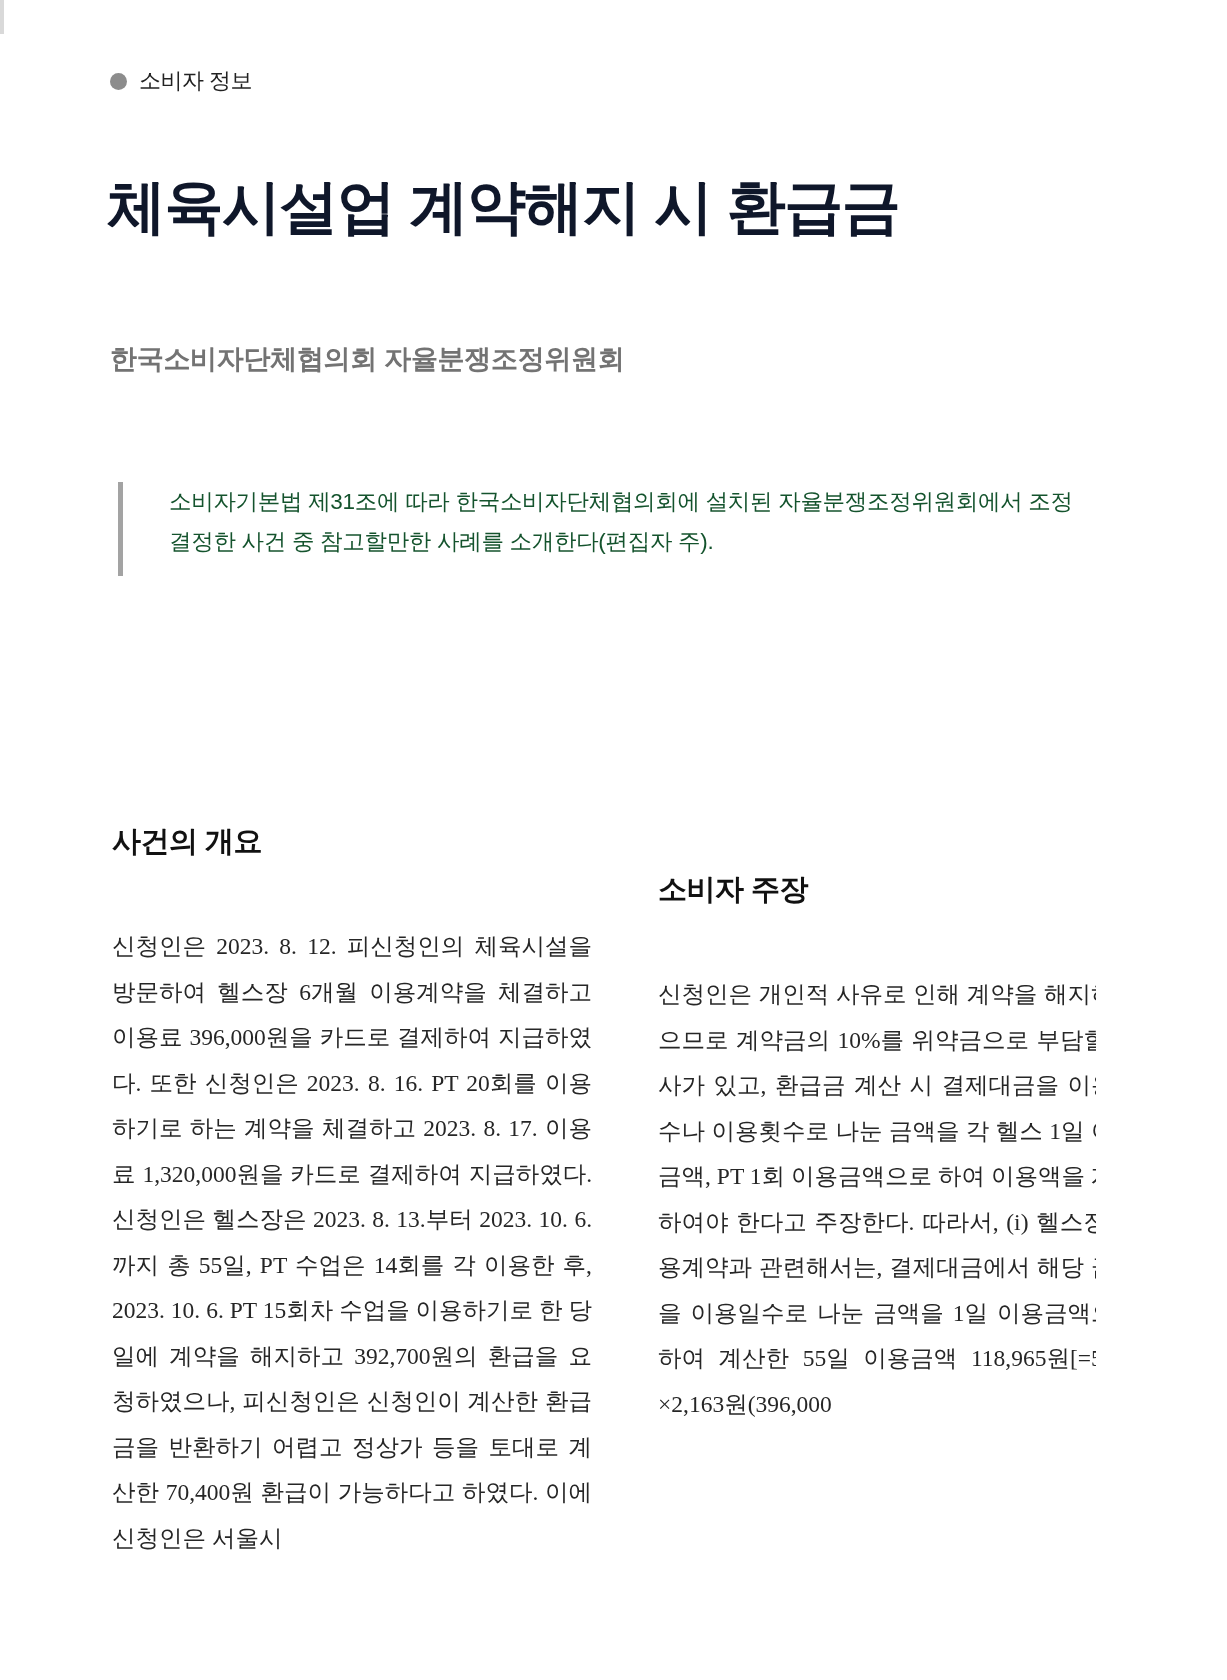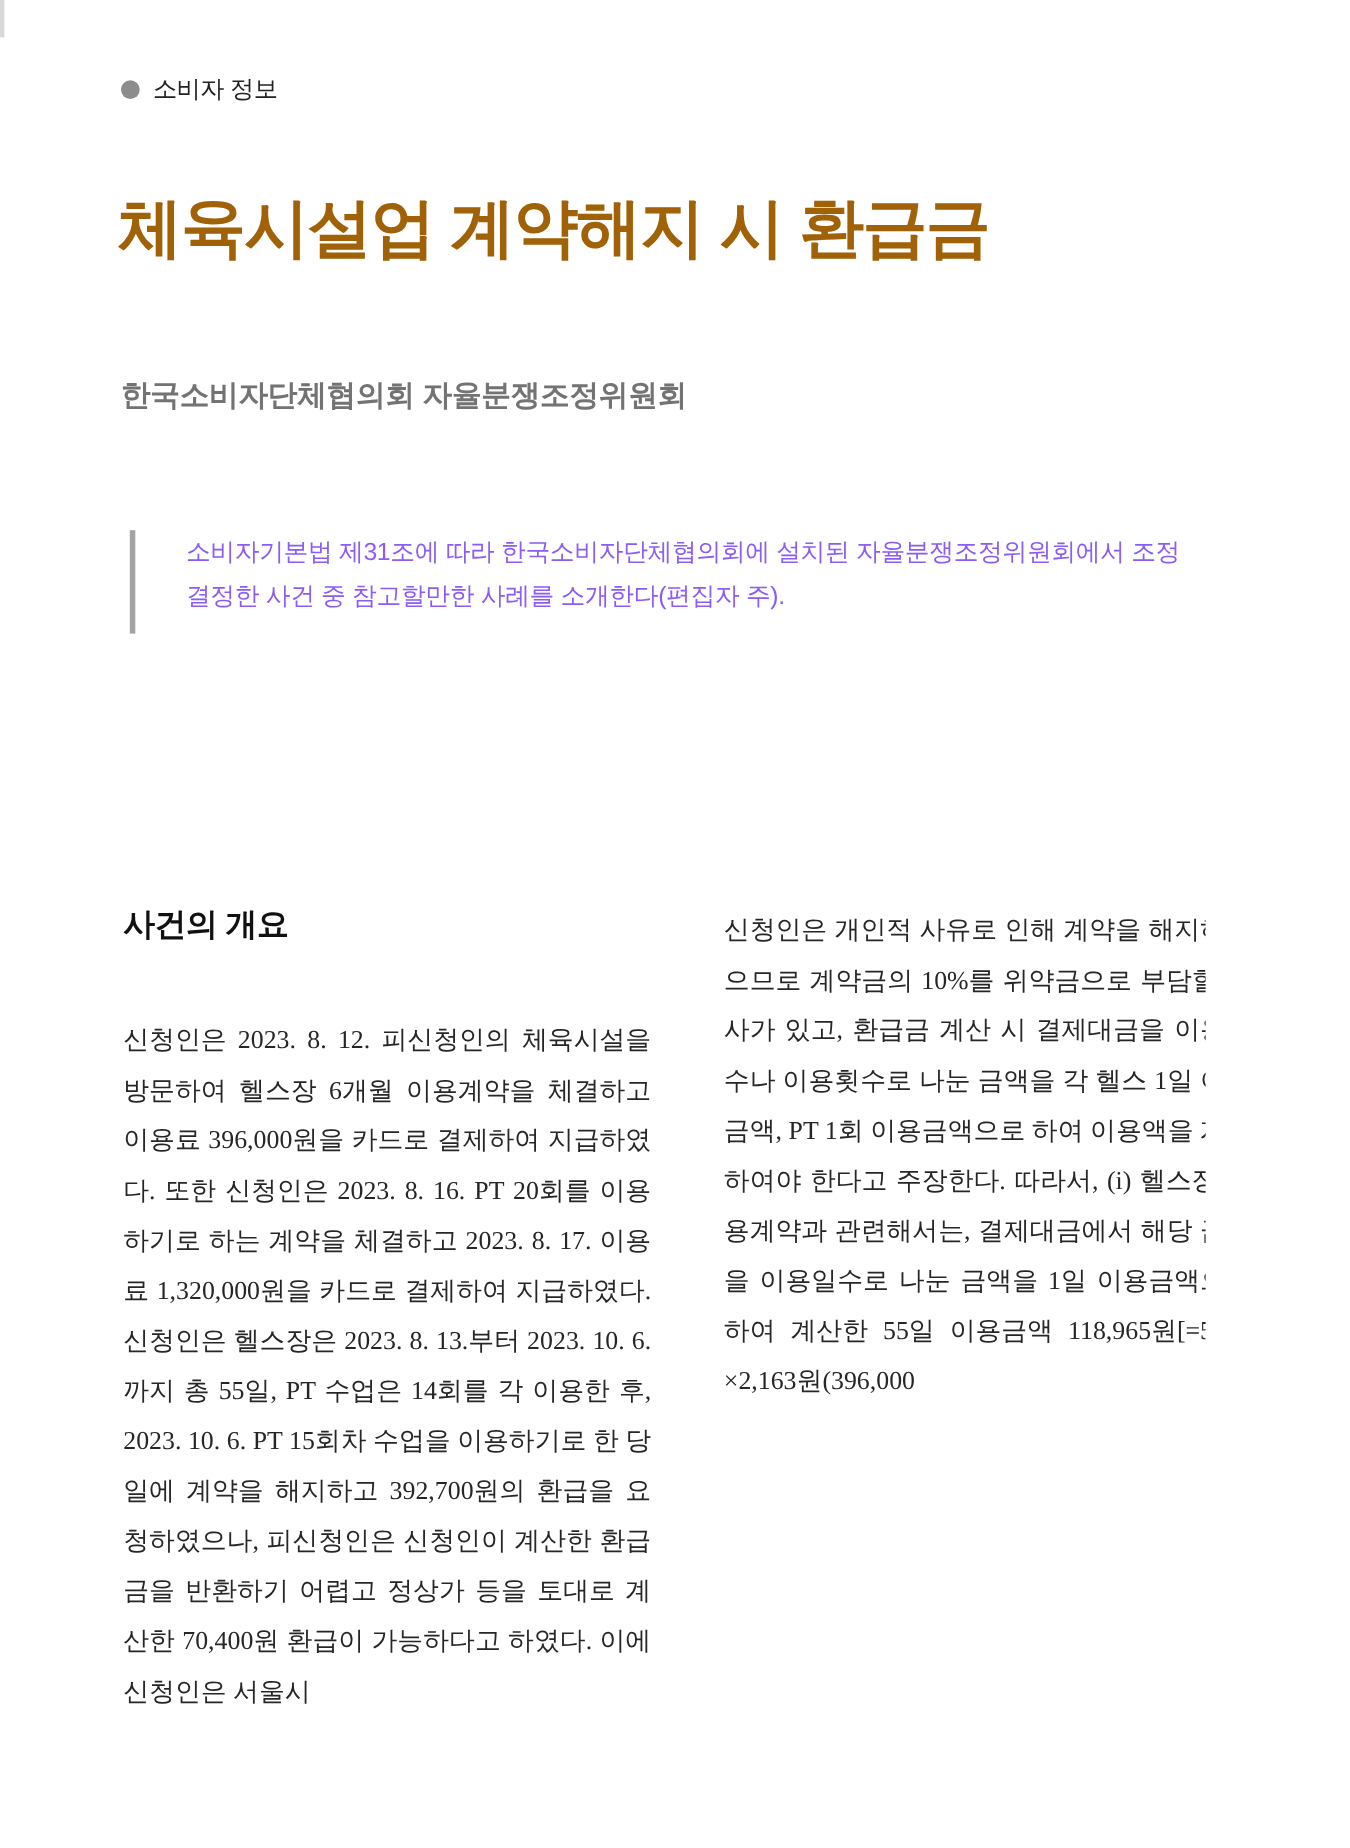--- a/index.html
+++ b/index.html
@@ -36,21 +36,21 @@
     letter-spacing: -0.5px;
     color: #222222;
   }
   .title {
     position: absolute;
     left: 107px; top: 168px;
     margin: 0;
     font-size: 59px;
     font-weight: 800;
     letter-spacing: -1.5px;
-    color: #a16207;
+    color: #0f172a;
     white-space: nowrap;
   }
   .byline {
     position: absolute;
     left: 110px; top: 341px;
     font-size: 27px;
     letter-spacing: -0.3px;
     color: #737373;
     font-weight: bold;
   }
@@ -65,21 +65,21 @@
     min-height: 94px;
     background: #a3a3a3;
     flex: none;
   }
   .lede-text {
     margin-left: 46px;
     width: 905px;
     font-size: 22.5px;
     line-height: 40px;
     letter-spacing: -0.3px;
-    color: #8b5cf6;
+    color: #14532d;
   }
   .columns {
     position: absolute;
     left: 112px; top: 800px;
     width: 1026px;
     display: flex;
     gap: 66px;
     margin-top: 24px;
   }
   .col { width: 480px; flex: none; }
@@ -134,20 +134,21 @@
   </div>
 
   <div class="columns">
 
     <div class="col col-left">
       <h2 class="section-heading">사건의 개요</h2>
       <p class="body-text">신청인은 2023. 8. 12. 피신청인의 체육시설을 방문하여 헬스장 6개월 이용계약을 체결하고 이용료 396,000원을 카드로 결제하여 지급하였다. 또한 신청인은 2023. 8. 16. PT 20회를 이용하기로 하는 계약을 체결하고 2023. 8. 17. 이용료 1,320,000원을 카드로 결제하여 지급하였다. 신청인은 헬스장은 2023. 8. 13.부터 2023. 10. 6.까지 총 55일, PT 수업은 14회를 각 이용한 후, 2023. 10. 6. PT 15회차 수업을 이용하기로 한 당일에 계약을 해지하고 392,700원의 환급을 요청하였으나, 피신청인은 신청인이 계산한 환급금을 반환하기 어렵고 정상가 등을 토대로 계산한 70,400원 환급이 가능하다고 하였다. 이에 신청인은 서울시</p>
     </div>
 
     <div class="col col-right">
+      <h2 class="section-heading">소비자 주장</h2>
       <p class="body-text">신청인은 개인적 사유로 인해 계약을 해지하였으므로 계약금의 10%를 위약금으로 부담할 의사가 있고, 환급금 계산 시 결제대금을 이용일수나 이용횟수로 나눈 금액을 각 헬스 1일 이용금액, PT 1회 이용금액으로 하여 이용액을 계산하여야 한다고 주장한다. 따라서, (i) 헬스장 이용계약과 관련해서는, 결제대금에서 해당 금액을 이용일수로 나눈 금액을 1일 이용금액으로 하여 계산한 55일 이용금액 118,965원[=55일×2,163원(396,000</p>
     </div>
 
   </div>
 
   <div class="page-number">29</div>
 
 </div>
 
 </body></html>

